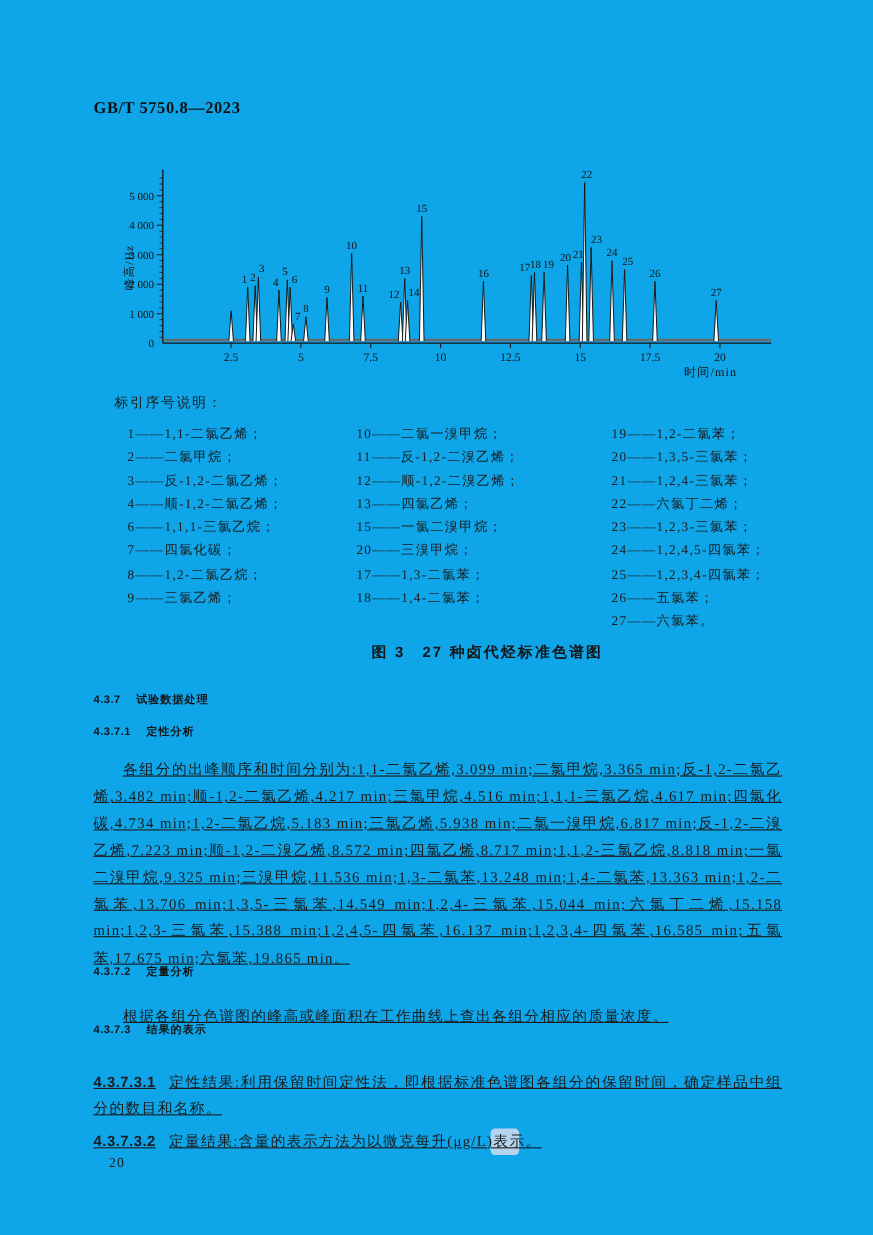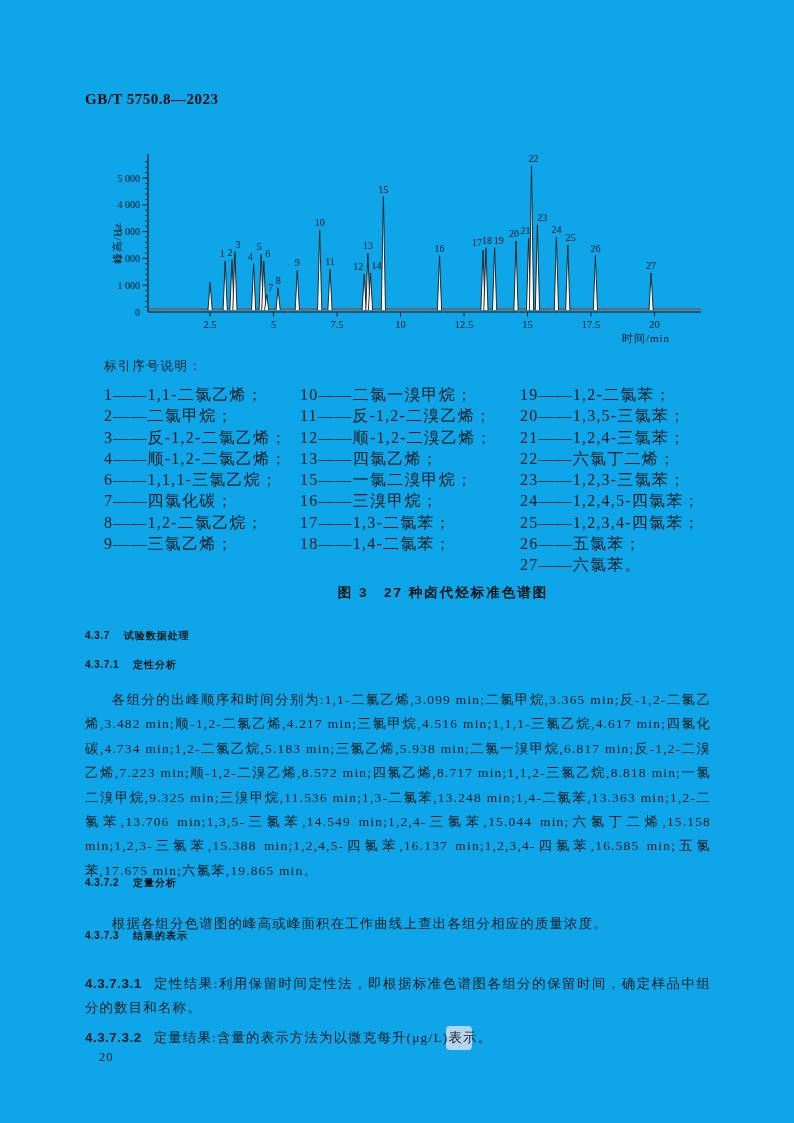--- a/index.html
+++ b/index.html
@@ -10,39 +10,39 @@
   .std-header{
     position:absolute;left:85px;top:91px;
     font-family:"Liberation Serif","DejaVu Serif",serif;
     font-weight:bold;font-size:15px;letter-spacing:0.5px;color:#111;
   }
   .chart-wrap{position:absolute;left:105px;top:145px;width:620px;height:212px;}
   .chart-wrap svg{display:block;}
   .legend{position:absolute;left:104px;top:356px;width:625px;}
   .legend-title{font-size:12.6px;letter-spacing:1.5px;line-height:20px;}
   .legend-cols{display:flex;margin-top:8px;}
-  .legend-col{line-height:21.3px;font-size:16px;letter-spacing:1.2px;white-space:nowrap;}
+  .legend-col{line-height:21.3px;font-size:12px;letter-spacing:1.2px;white-space:nowrap;margin-left:12px;}
   .legend-col.c1{width:196px;}
   .legend-col.c2{width:220px;}
   .legend-col.c3{flex:1;}
   .fig-caption{
     position:absolute;left:0;top:584px;width:794px;text-align:center;
     font-family:"Liberation Sans","DejaVu Sans",sans-serif;
     font-weight:bold;font-size:13.5px;letter-spacing:2px;color:#151515;padding-left:46px;
   }
   .heading{
     position:absolute;left:85px;
     font-family:"Liberation Sans","DejaVu Sans",sans-serif;
     font-weight:bold;font-size:10px;letter-spacing:1px;color:#151515;white-space:nowrap;
   }
   .heading .hnum{margin-right:14px;letter-spacing:0.5px;}
   .para{
     position:absolute;left:85px;width:626px;
     font-size:13.4px;line-height:24.4px;letter-spacing:1.2px;
-    text-align:justify;color:#1c1c1c;
+    text-align:justify;color:#1c1c1c;text-decoration:underline;
   }
   .para.indent{text-indent:2em;}
   .para .hnum{
     font-family:"Liberation Sans","DejaVu Sans",sans-serif;
     font-weight:bold;letter-spacing:0.5px;margin-right:12px;
   }
   .page-number{position:absolute;left:99px;top:1050px;font-size:12.5px;letter-spacing:1px;}
   .hl-blob{
     position:absolute;left:446px;top:1026px;width:26px;height:24px;
     background:#c8daf0;border-radius:4px;opacity:0.9;
@@ -183,21 +183,21 @@
           <div>7——四氯化碳；</div>
           <div>8——1,2-二氯乙烷；</div>
           <div>9——三氯乙烯；</div>
         </div>
       <div class="legend-col c2">
           <div>10——二氯一溴甲烷；</div>
           <div>11——反-1,2-二溴乙烯；</div>
           <div>12——顺-1,2-二溴乙烯；</div>
           <div>13——四氯乙烯；</div>
           <div>15——一氯二溴甲烷；</div>
-          <div>16——三溴甲烷；</div>
+          <div>20——三溴甲烷；</div>
           <div>17——1,3-二氯苯；</div>
           <div>18——1,4-二氯苯；</div>
         </div>
       <div class="legend-col c3">
           <div>19——1,2-二氯苯；</div>
           <div>20——1,3,5-三氯苯；</div>
           <div>21——1,2,4-三氯苯；</div>
           <div>22——六氯丁二烯；</div>
           <div>23——1,2,3-三氯苯；</div>
           <div>24——1,2,4,5-四氯苯；</div>

